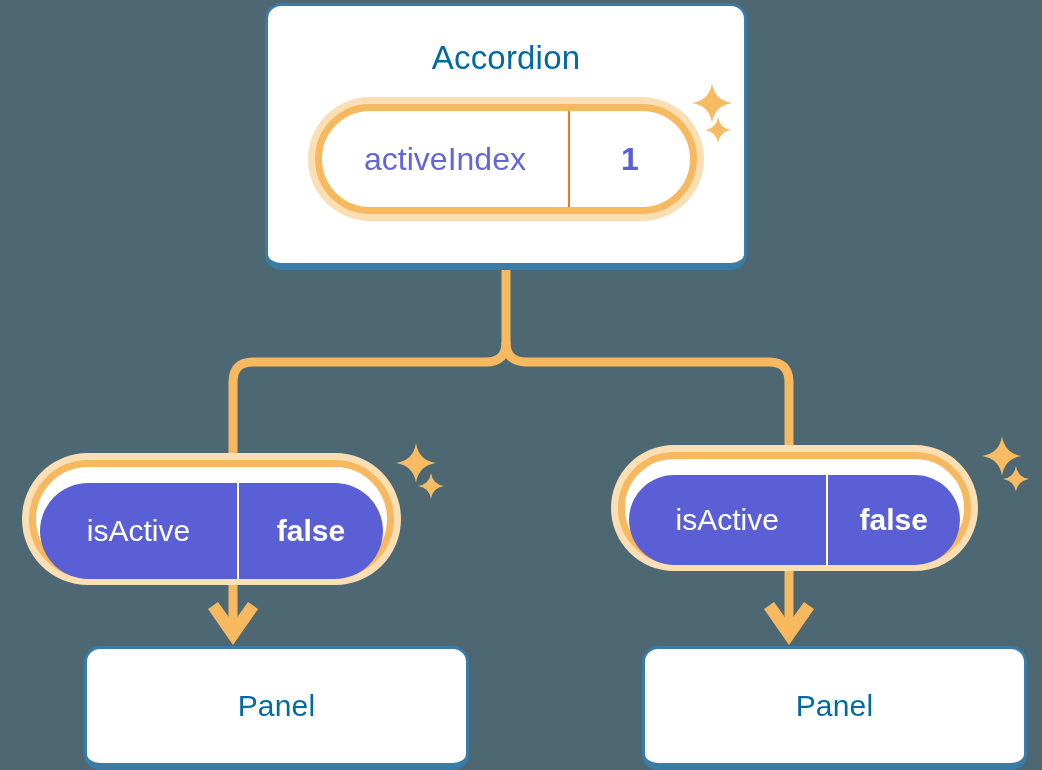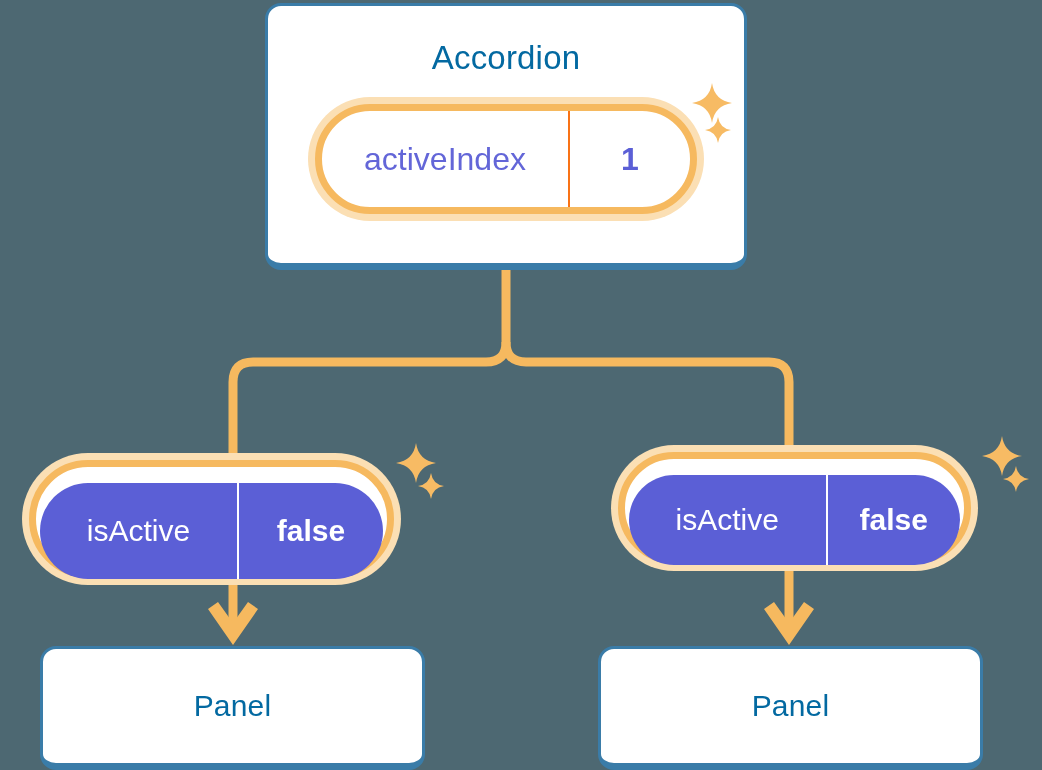--- a/index.html
+++ b/index.html
@@ -58,20 +58,21 @@
     margin-top: 33px;
   }
 
   .panel-card {
     top: 646px;
     width: 385px;
     height: 124px;
     display: flex;
     align-items: center;
     justify-content: center;
+    margin-left: 44px;
   }
   #panel-left  { left: 40px; }
   #panel-right { left: 598px; }
   .panel-card .card-title { font-size: 30px; margin: 0; }
 
   
   .pill {
     position: absolute;
     z-index: 4;
     display: flex;

